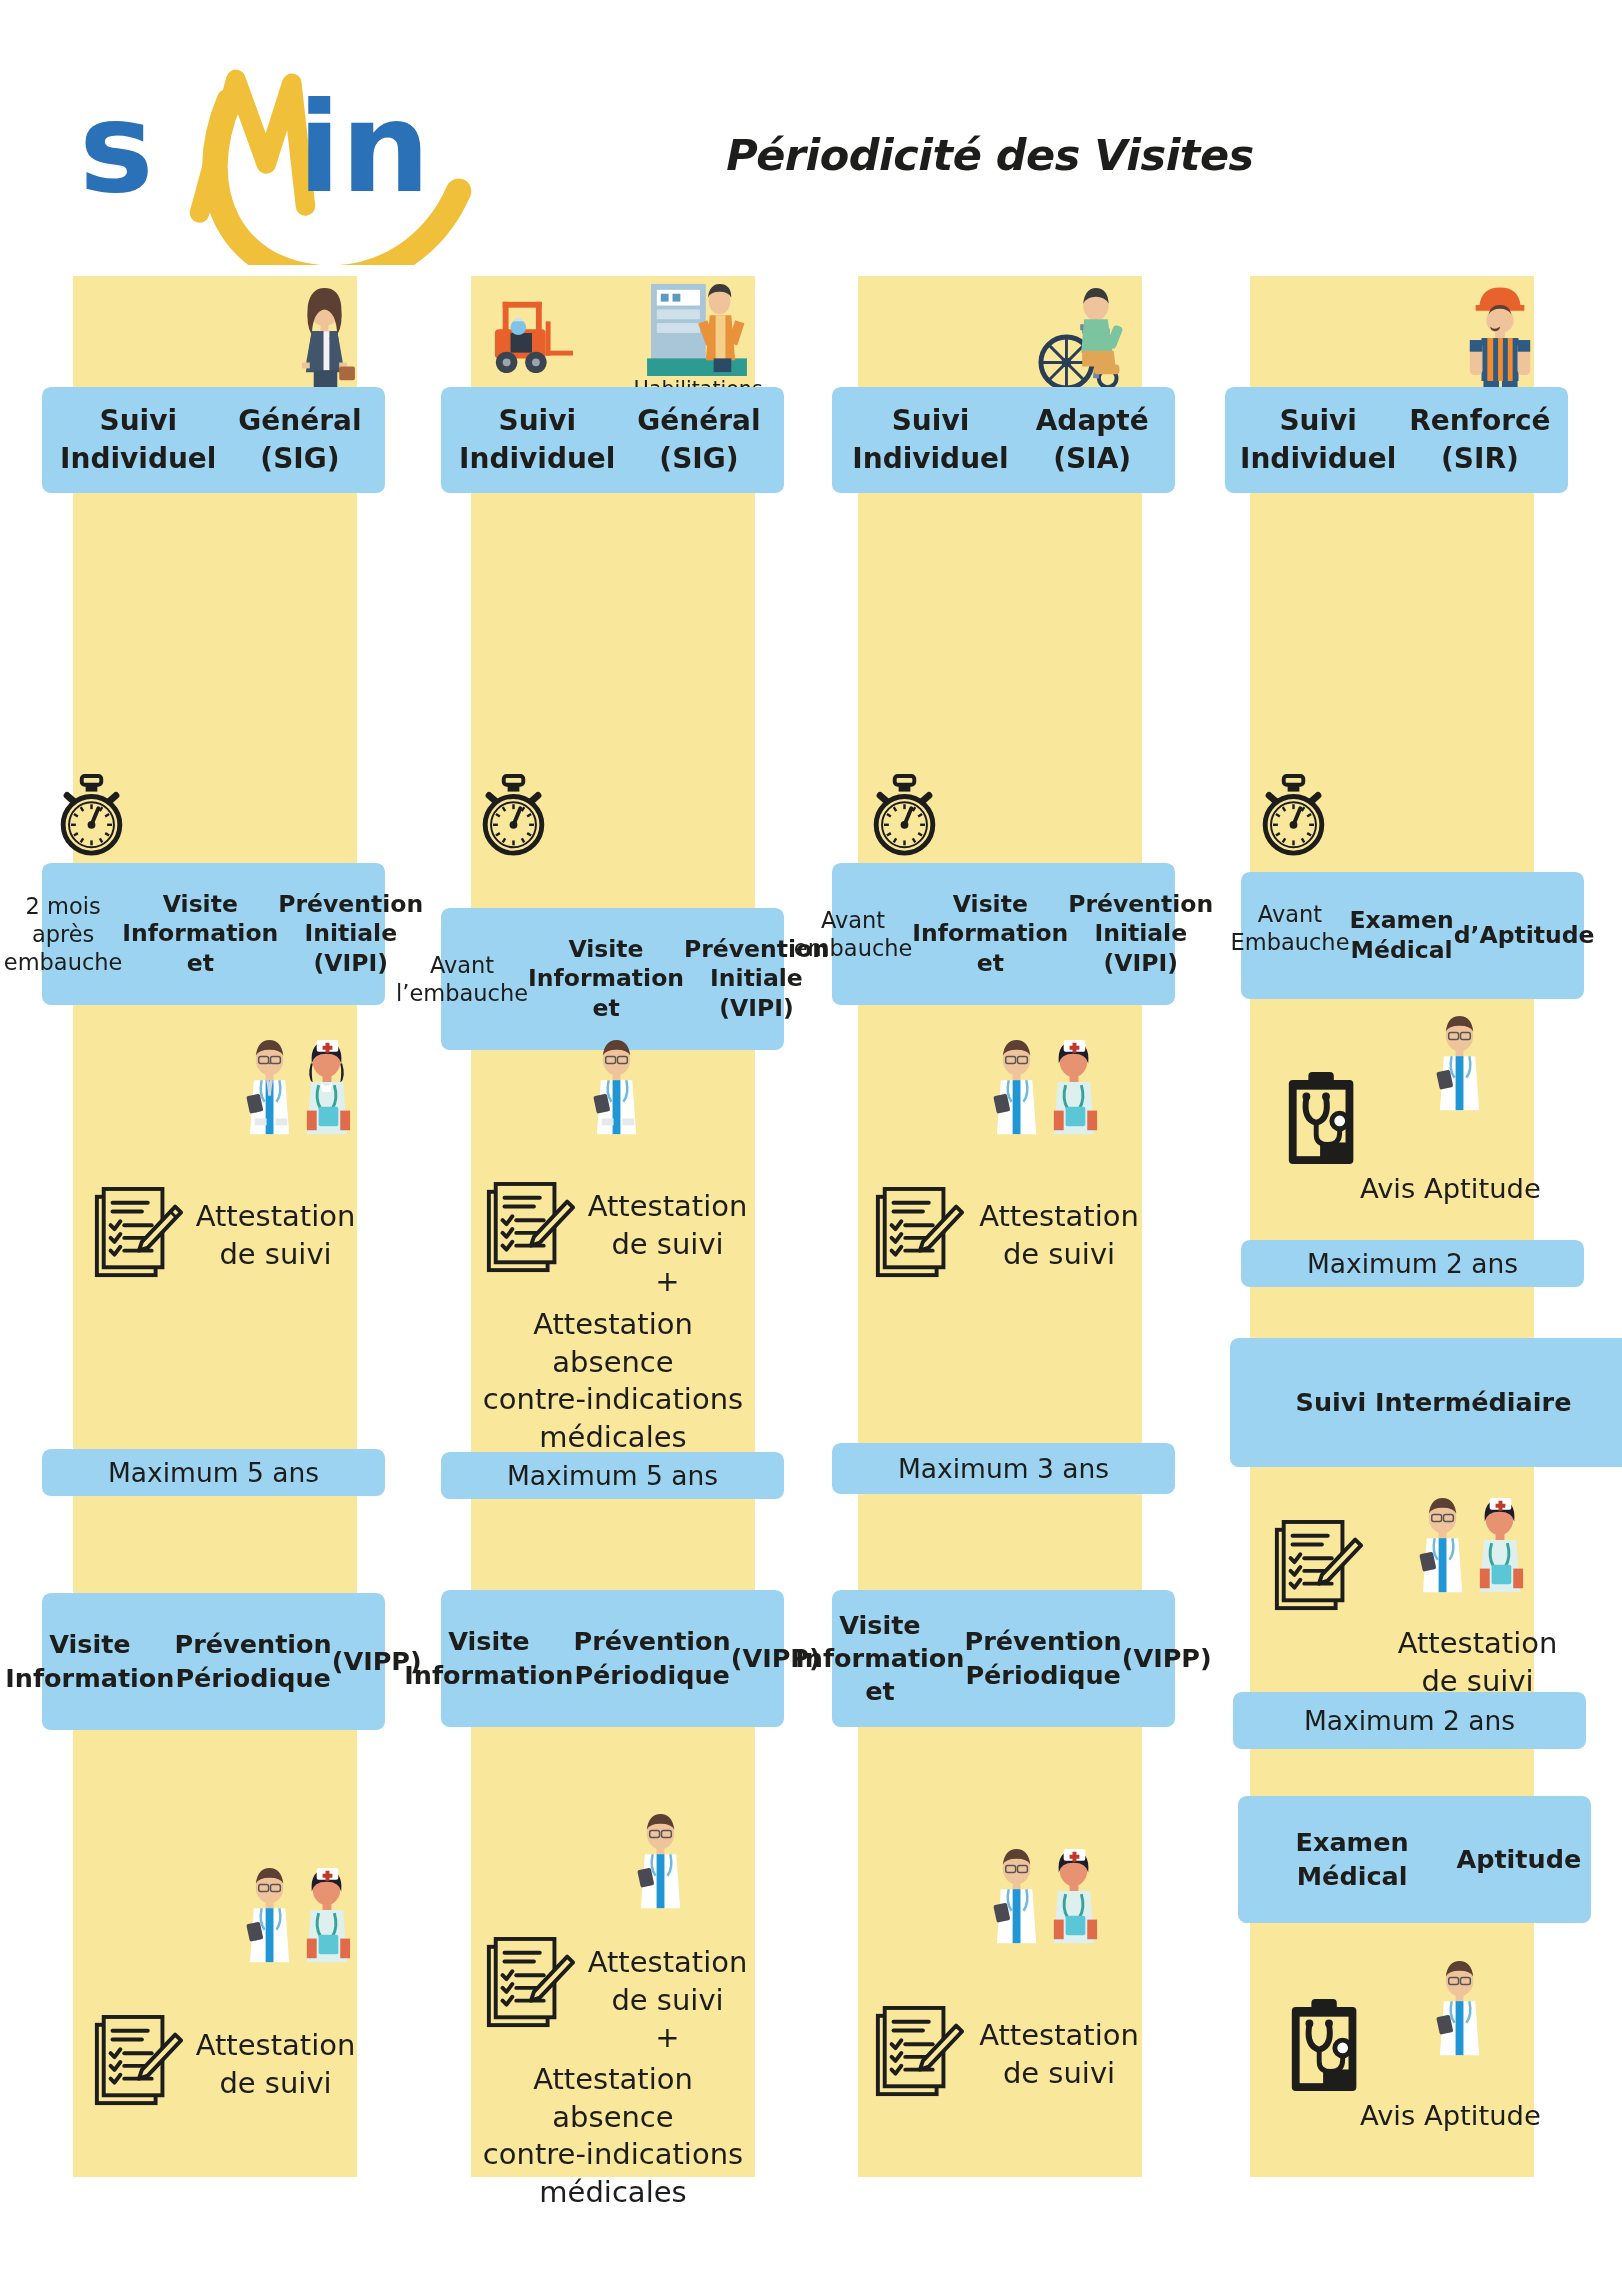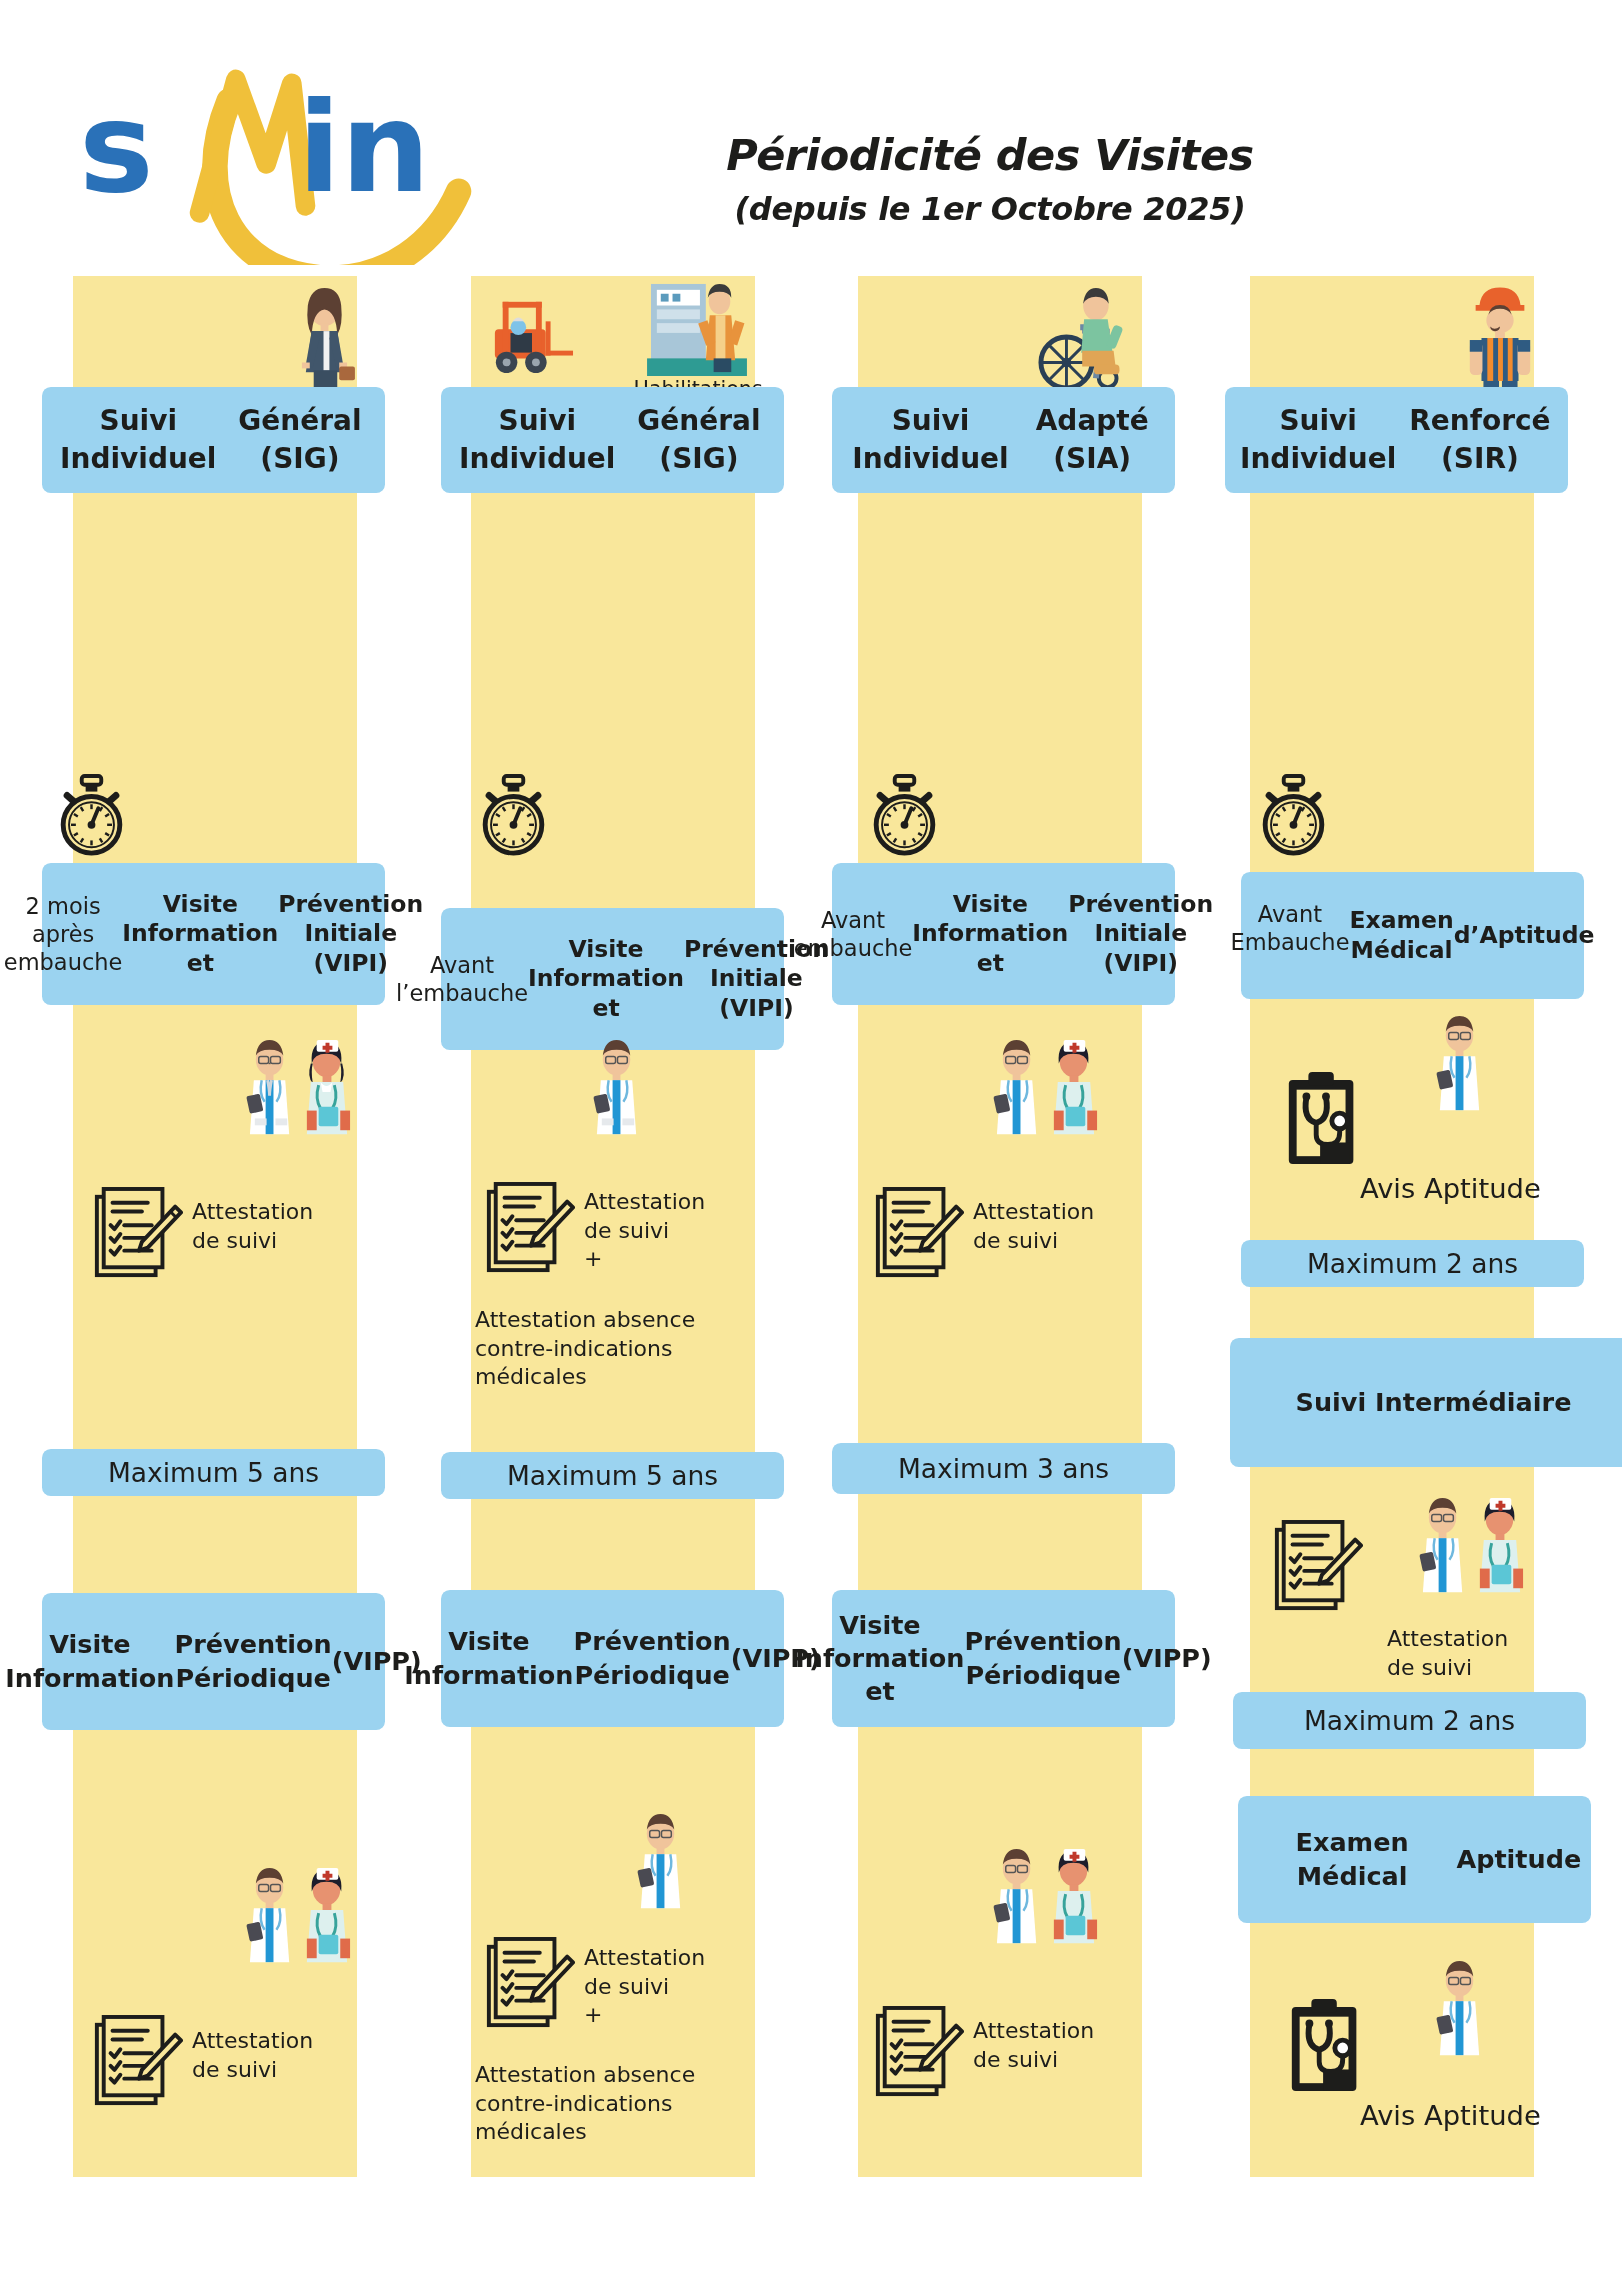--- a/index.html
+++ b/index.html
@@ -46,21 +46,21 @@
     padding: 5.9px 9.8px;
   }
   .blue .lt { font-size: 22.5px; font-weight: normal; line-height: 1.25; }
   .blue .bd { font-size: 23.5px; font-weight: bold; line-height: 1.25; }
   .blue .bd-lg { font-size: 25.5px; font-weight: bold; line-height: 1.3; }
   .blue .hd { font-size: 28px; font-weight: bold; line-height: 1.35; }
   .blue .plain { font-size: 26.5px; font-weight: normal; line-height: 1.25; }
 
   .ytext {
     position: absolute; color: #1d1d1b;
-    font-size: 22px; line-height: 1.3; text-align: left;
+    font-size: 29px; line-height: 1.3; text-align: center;
   }
   .ytext.lg { font-size: 27.4px; }
 
   .icon-abs { position: absolute; }
   .icon-abs svg { display: block; }
 
   .caption-sm {
     position: absolute; font-size: 20.6px; color: #1d1d1b;
     text-align: center; line-height: 1.25;
   }
@@ -82,21 +82,20 @@
       <text x="5" y="150" font-family="DejaVu Sans, sans-serif" font-size="128" font-weight="bold" fill="#2a71b8">s</text>
 
       <path d="M128 172 L165 36 L196 122 L222 40 L236 165" fill="none" stroke="#f0c03a" stroke-width="20" stroke-linecap="round" stroke-linejoin="round"></path>
 
       <text x="228" y="150" font-family="DejaVu Sans, sans-serif" font-size="128" font-weight="bold" fill="#2a71b8">in</text>
     </svg>
   </div>
 
   <div class="title-wrap">
     <div class="title">Périodicité des Visites</div>
-    <div class="subtitle">(depuis le 1er Octobre 2025)</div>
   </div>
 </div>
 
 <div class="columns">
 
   <div class="col">
     <div class="col-strip" style="left:73px; top:276px; width:284px; height:1901px;"></div>
 
     <div class="fig" style="left:290px; top:284px;">
       <svg width="69" height="157" viewBox="0 0 70 160">

